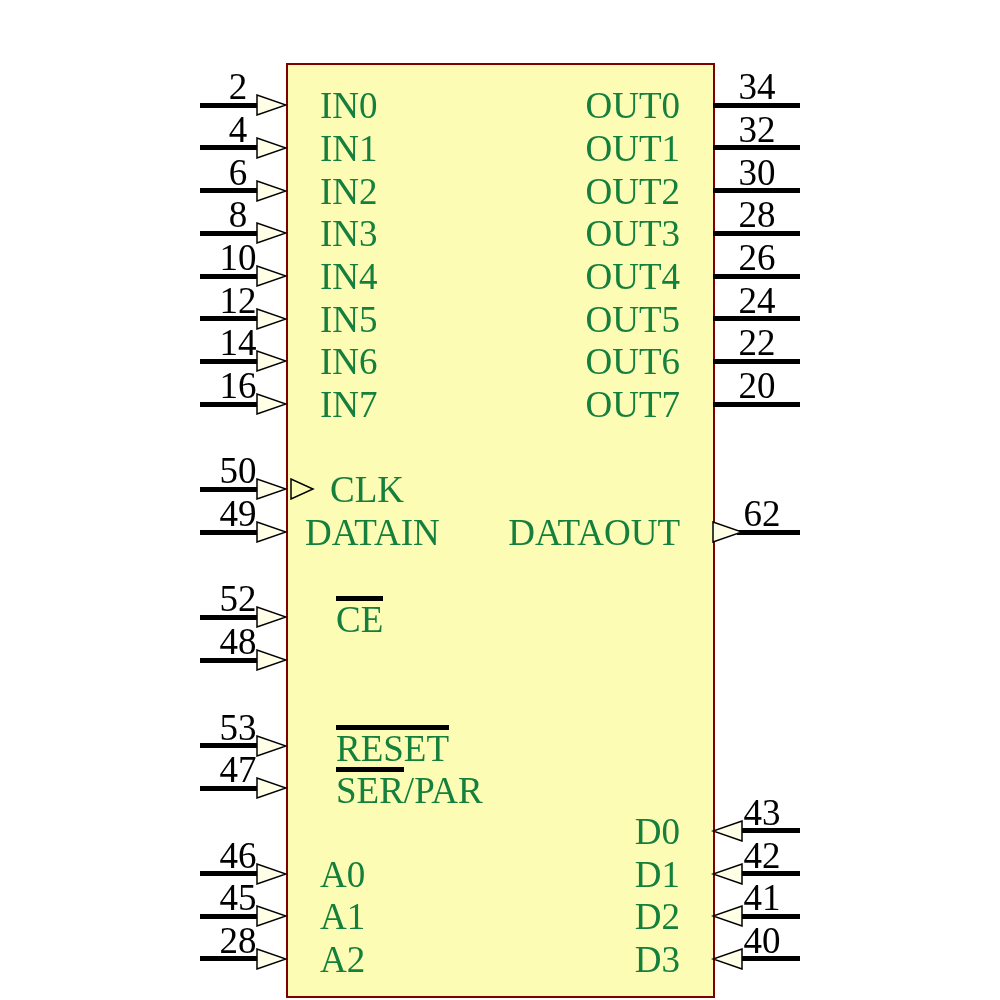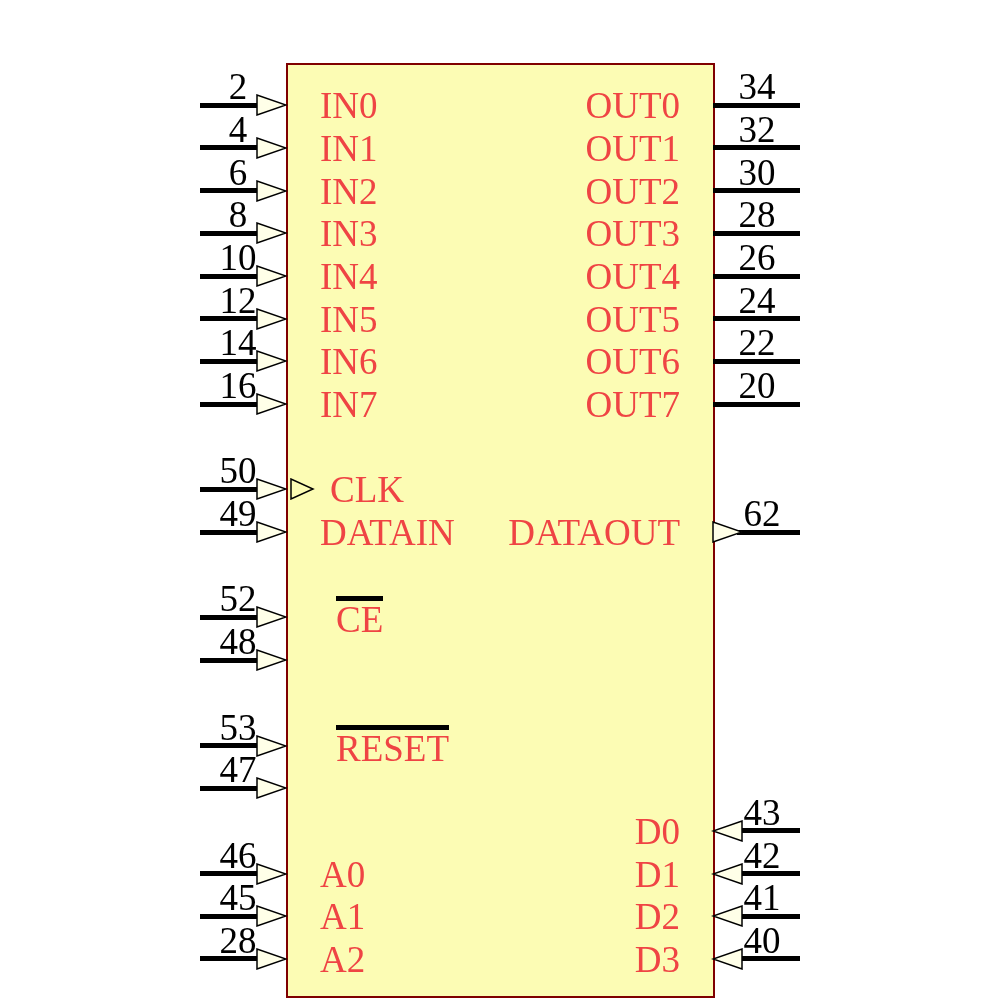--- a/index.html
+++ b/index.html
@@ -4,21 +4,21 @@
 <style>
   html,body{margin:0;padding:0;}
   body{background:#ffffff;font-family:"Liberation Serif", serif;}
   #stage{position:relative;width:1000px;height:1000px;overflow:hidden;background:#ffffff;}
   #chip-body{position:absolute;box-sizing:border-box;border-style:solid;}
   .pin{position:absolute;inset:0;pointer-events:none;}
   .wire{position:absolute;height:5px;}
   .arrow{position:absolute;}
   .pin-number{position:absolute;font-size:37px;line-height:1;color:#000;white-space:nowrap;
               transform:translate(-50%,-100%);}
-  .pin-label{position:absolute;font-size:37px;line-height:1;color:#ef4444;white-space:nowrap;
+  .pin-label{position:absolute;font-size:37px;line-height:1;color:#15803d;white-space:nowrap;
              transform:translateY(-50%);}
   .pin-label.right{text-align:right;}
   .ol{display:inline-block;border-top:5px solid #000;line-height:1;margin-left:16px;}
 </style>
 </head>
 <body>
 
 <div id="stage">
   <div id="chip-body" style="left: 286px; top: 63px; width: 429px; height: 935px; background: rgb(252, 252, 180); border-width: 2px; border-color: rgb(127, 0, 0);"></div>
   <div id="pins">
@@ -96,21 +96,21 @@
         </svg>
         <div class="pin-number" style="left: 238px; top: 489.42px;">50</div>
         <div class="pin-label" style="left: 330px; top: 489.42px;">CLK</div>
       </div>
       <div class="pin">
         <div class="wire" style="left: 200px; width: 60px; top: 529.6px; background: rgb(0, 0, 0);"></div>
         <svg width="32" height="22" viewBox="0 0 32 22" class="arrow" style="left: 256px; top: 521.1px;">
           <polygon points="1,1 1,21 30,11" fill="#FFFFE8" stroke="#000000" stroke-width="1.5"></polygon>
         </svg>
         <div class="pin-number" style="left: 238px; top: 532.1px;">49</div>
-        <div class="pin-label" style="left: 320px; top: 532.1px;">DATAIN</div>
+        <div class="pin-label" style="left: 305px; top: 532.1px;">DATAIN</div>
       </div>
       <div class="pin">
         <div class="wire" style="left: 200px; width: 60px; top: 614.96px; background: rgb(0, 0, 0);"></div>
         <svg width="32" height="22" viewBox="0 0 32 22" class="arrow" style="left: 256px; top: 606.46px;">
           <polygon points="1,1 1,21 30,11" fill="#FFFFE8" stroke="#000000" stroke-width="1.5"></polygon>
         </svg>
         <div class="pin-number" style="left: 238px; top: 617.46px;">52</div>
         <div class="pin-label" style="left: 320px; top: 617.46px;"><span class="ol">CE</span></div>
       </div>
       <div class="pin">
@@ -127,20 +127,21 @@
         </svg>
         <div class="pin-number" style="left: 238px; top: 745.5px;">53</div>
         <div class="pin-label" style="left: 320px; top: 745.5px;"><span class="ol">RESET</span></div>
       </div>
       <div class="pin">
         <div class="wire" style="left: 200px; width: 60px; top: 785.68px; background: rgb(0, 0, 0);"></div>
         <svg width="32" height="22" viewBox="0 0 32 22" class="arrow" style="left: 256px; top: 777.18px;">
           <polygon points="1,1 1,21 30,11" fill="#FFFFE8" stroke="#000000" stroke-width="1.5"></polygon>
         </svg>
         <div class="pin-number" style="left: 238px; top: 788.18px;">47</div>
+        <div class="pin-label" style="left: 320px; top: 788.18px;"><span class="ol">SER</span><span>/PAR</span></div>
       </div>
       <div class="pin">
         <div class="wire" style="left: 200px; width: 60px; top: 871.04px; background: rgb(0, 0, 0);"></div>
         <svg width="32" height="22" viewBox="0 0 32 22" class="arrow" style="left: 256px; top: 862.54px;">
           <polygon points="1,1 1,21 30,11" fill="#FFFFE8" stroke="#000000" stroke-width="1.5"></polygon>
         </svg>
         <div class="pin-number" style="left: 238px; top: 873.54px;">46</div>
         <div class="pin-label" style="left: 320px; top: 873.54px; text-align: center;">A0</div>
       </div>
       <div class="pin">

